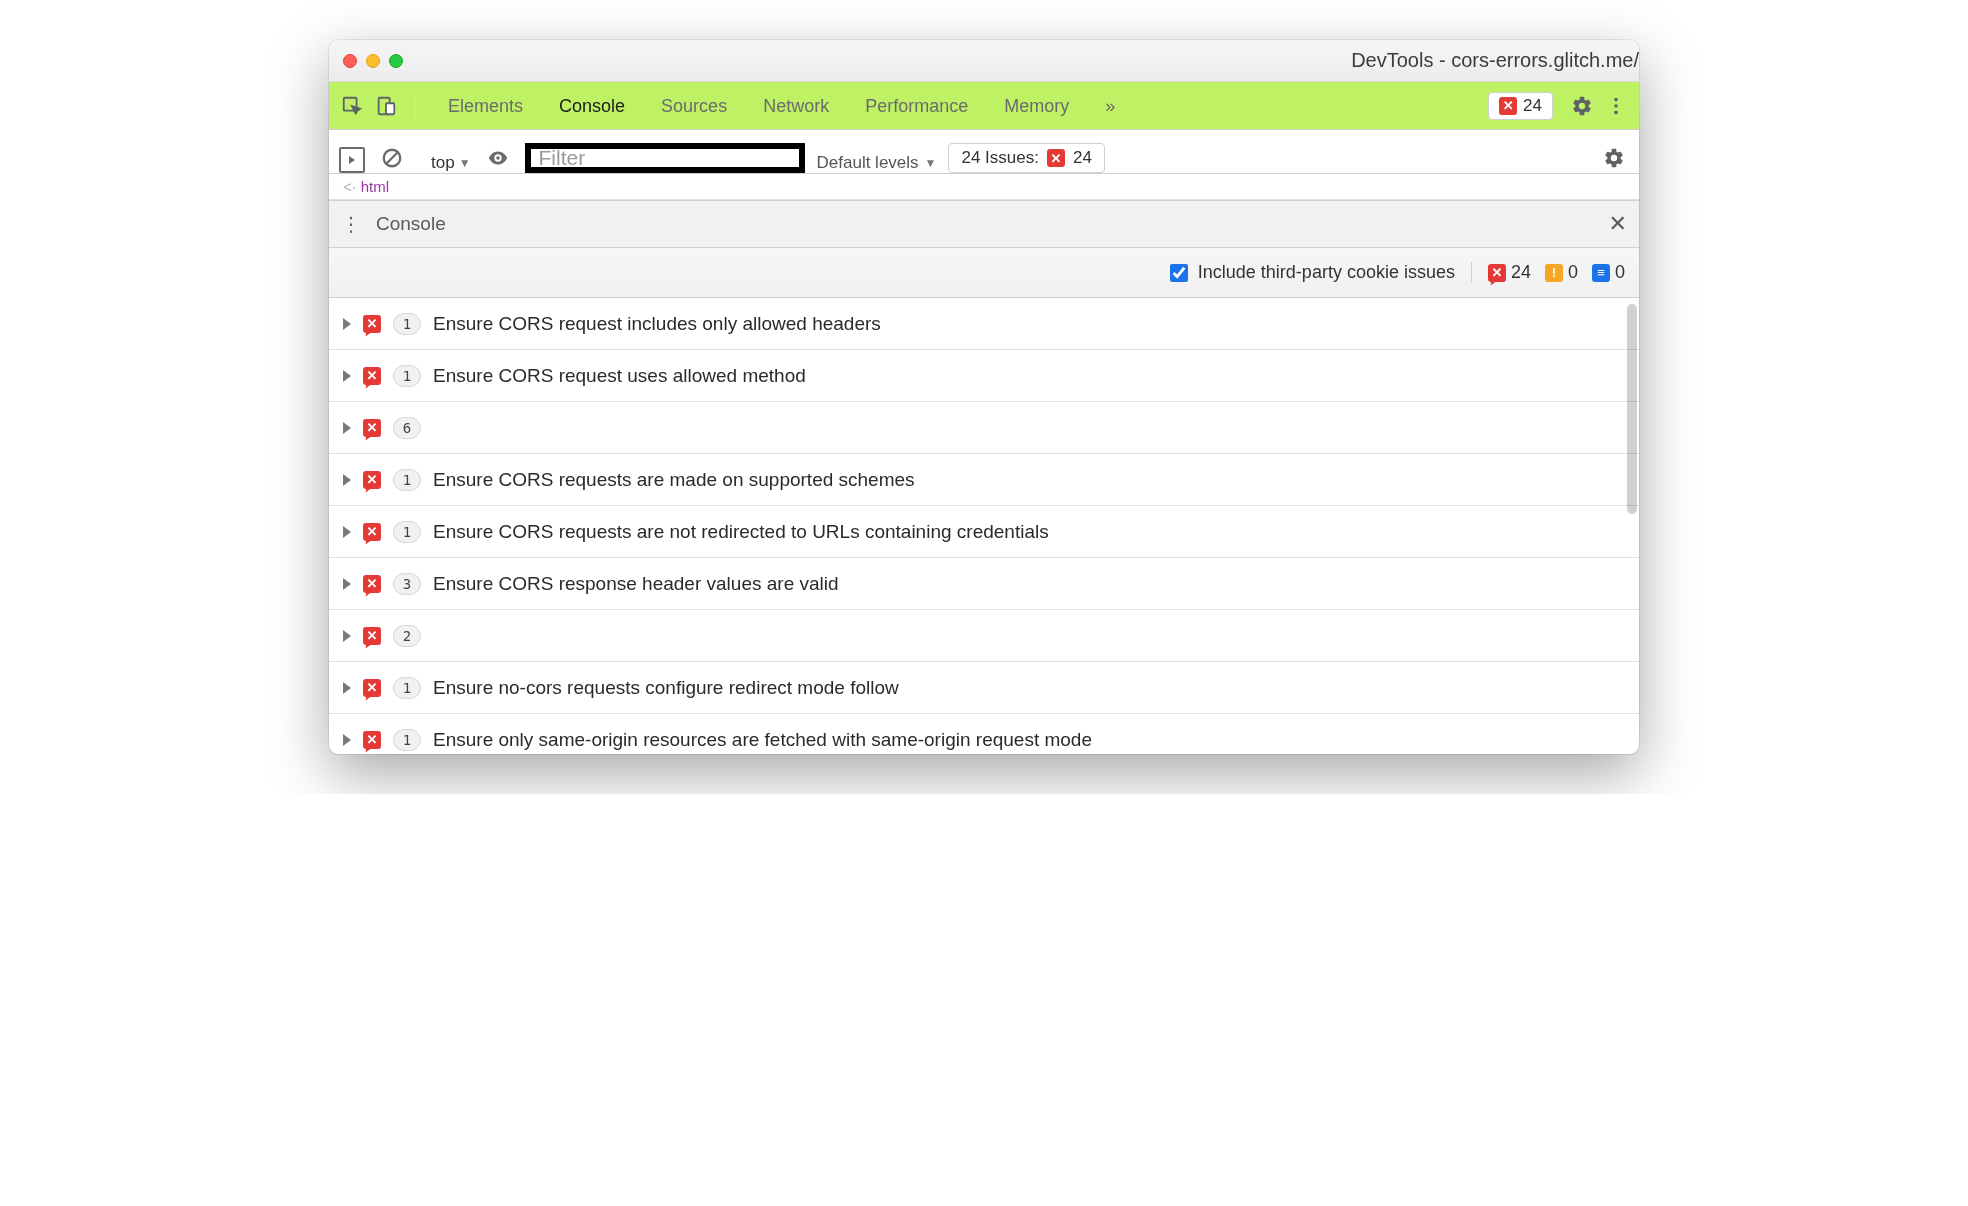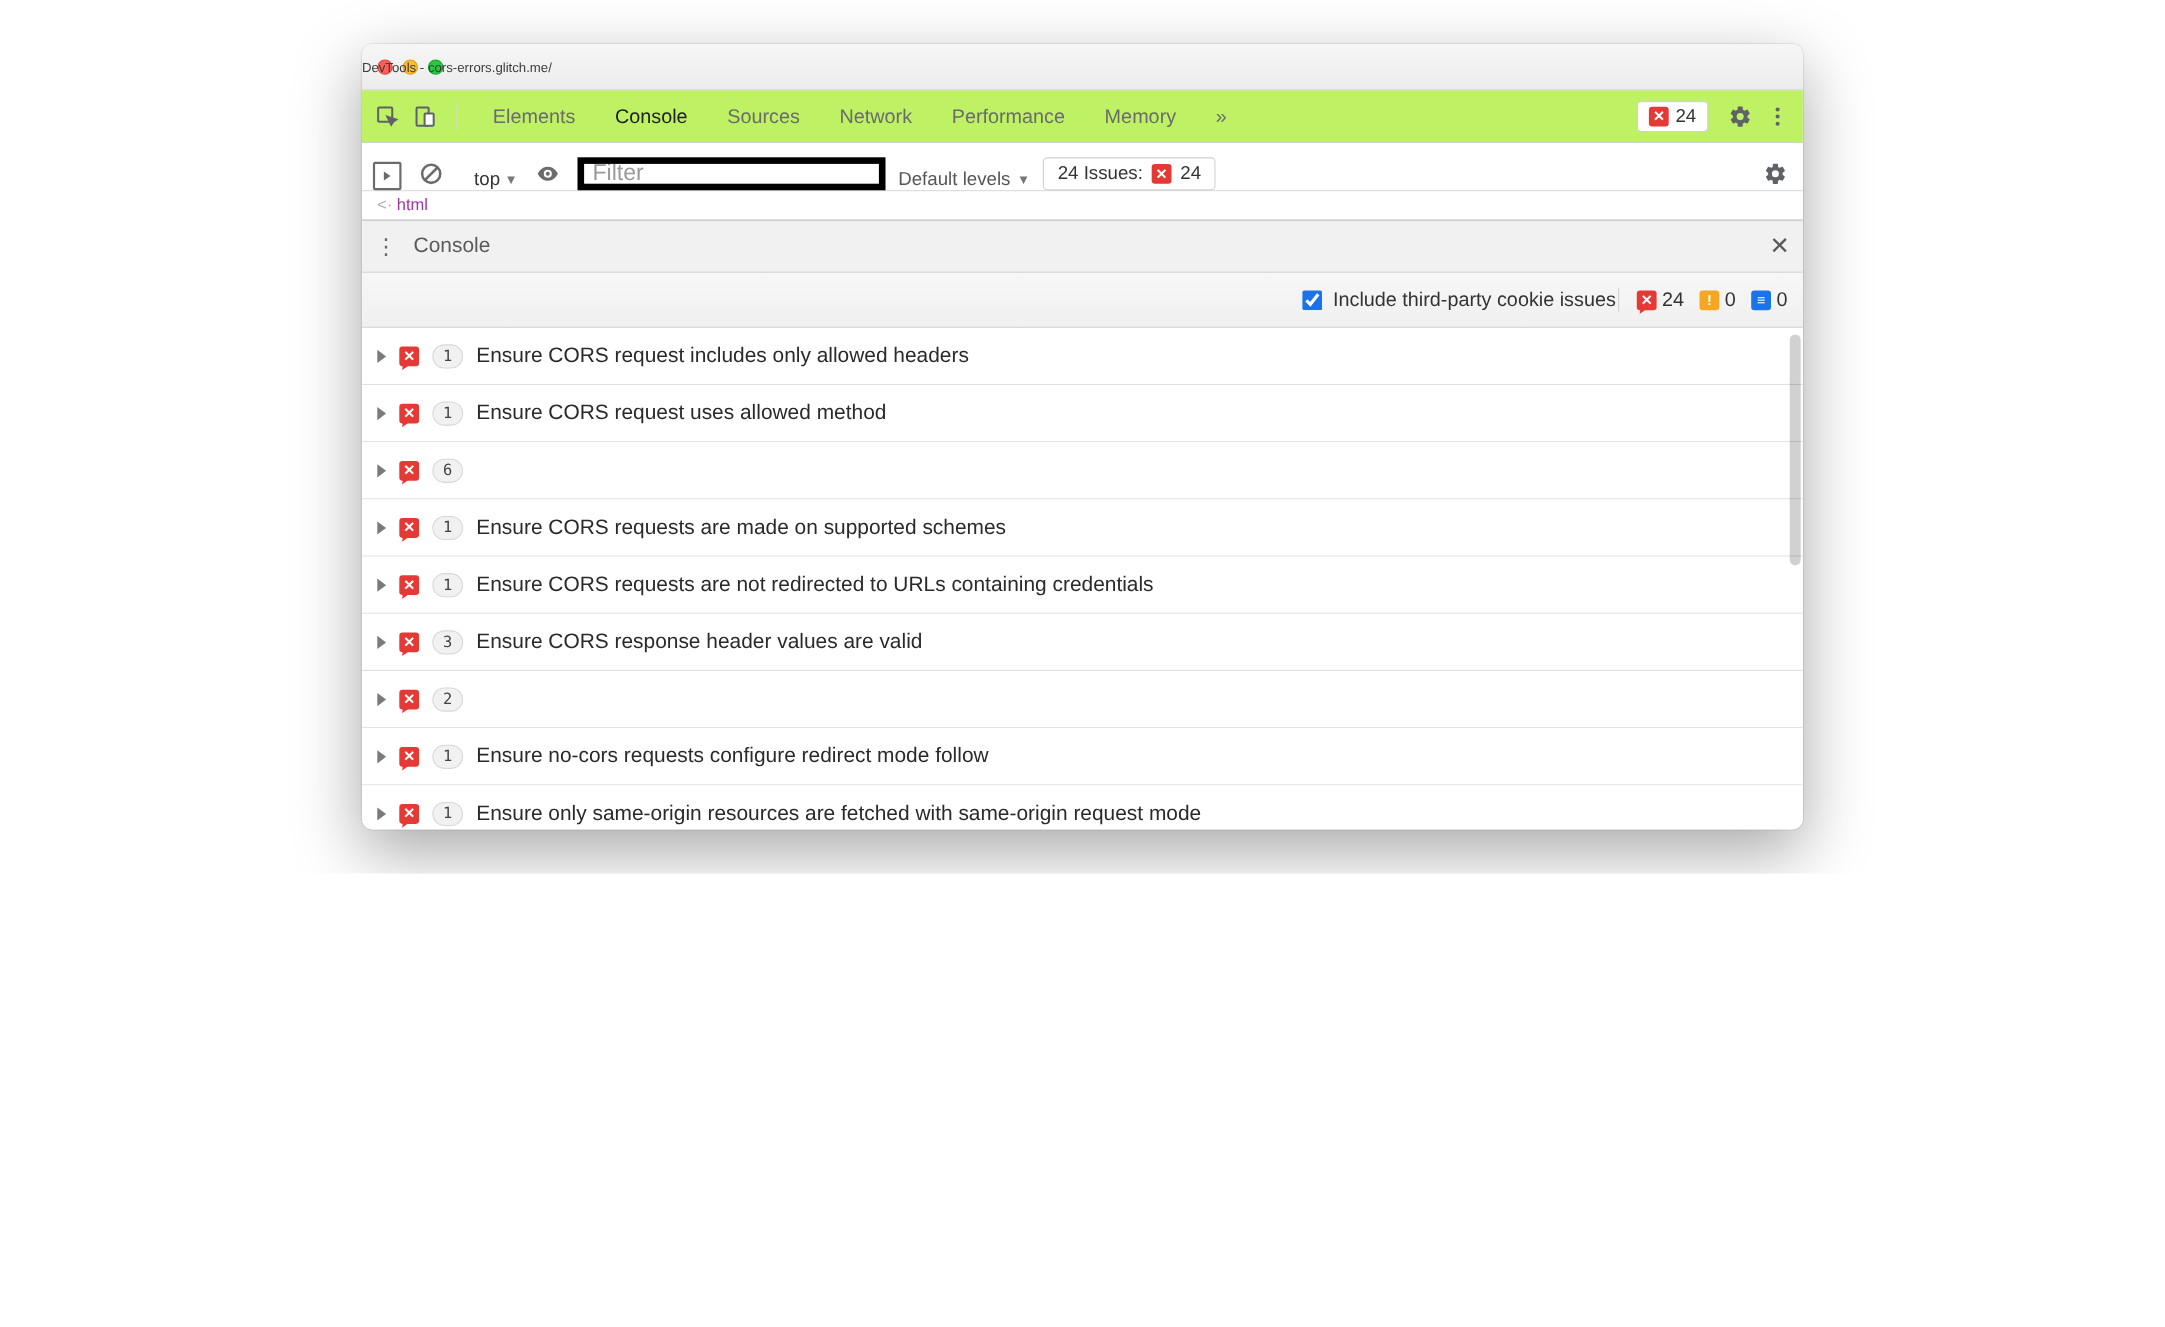--- a/index.html
+++ b/index.html
@@ -26,21 +26,21 @@
     display: flex;
     align-items: center;
     padding: 0 14px;
     position: relative;
   }
   .traffic { display: flex; gap: 9px; }
   .traffic span { width: 14px; height: 14px; border-radius: 50%; display:block; }
   .tl-close { background:#ff5f57; border:1px solid #e24238; }
   .tl-min   { background:#febc2e; border:1px solid #e1a117; }
   .tl-max   { background:#28c840; border:1px solid #1ba72b; }
-  .titlebar .title { position:absolute; left:0; right:0; text-align:left; font-size:12px; color:#3c3c3c; pointer-events:none;}
+  .titlebar .title { position:absolute; left:0; right:0; text-align:right; font-size:20px; color:#3c3c3c; pointer-events:none;}
   .toolbar {
     display:flex; align-items:center; height:48px;
     border-bottom:1px solid #d0d0d0;
     padding:0 8px; gap:4px; font-size:18px; color:#555;
     background:#bef264;
   }
   .toolbar .sep { width:1px; height:26px; background:#d8d8d8; margin:0 10px;}
   .tabs { display:flex; gap:0; align-items:center; flex:1;}
   .tab { padding:0 18px; color:#6b6b6b; cursor:pointer; line-height:48px;}
   .tab.active { color:#202020; font-weight:500;}
@@ -92,21 +92,21 @@
     display:flex; align-items:center; height:48px; padding:0 12px;
     background:#f1f1f1; border-top:1px solid #cfcfcf; border-bottom:1px solid #cfcfcf;
     font-size:19px; color:#5a5a5a; gap:14px;
   }
   .drawer-head .kebab { font-size:20px; color:#666; cursor:pointer; letter-spacing:1px;}
   .drawer-head .spacer { flex:1; }
   .close-x { font-size:22px; color:#5a5a5a; cursor:pointer; }
   .issue-toolbar {
     display:flex; align-items:center; height:50px; padding:0 14px;
     background:linear-gradient(#f7f7f7,#f0f0f0);
-    border-bottom:1px solid #cfcfcf; justify-content:flex-end; gap:2px;
+    border-bottom:1px solid #cfcfcf; justify-content:flex-end; gap:16px;
     font-size:18px; color:#333;
   }
   .chk { width:18px; height:18px; accent-color:#1a73e8; }
   .counts { display:flex; align-items:center; gap:14px; padding-left:16px; border-left:1px solid #d0d0d0;}
   .counts .grp { display:flex; align-items:center; gap:5px; color:#333;}
   .warn-badge { width:18px; height:18px; background:#f5a623; border-radius:3px; display:inline-flex;align-items:center;justify-content:center;color:#fff;font-weight:bold;font-size:13px;}
   .info-badge { width:18px; height:18px; background:#1a73e8; border-radius:3px; display:inline-flex;align-items:center;justify-content:center;color:#fff;font-weight:bold;font-size:13px;}
   .issues { position:relative; max-height:456px; overflow:hidden;}
   .issue-row {
     display:flex; align-items:center; gap:12px; height:52px;

